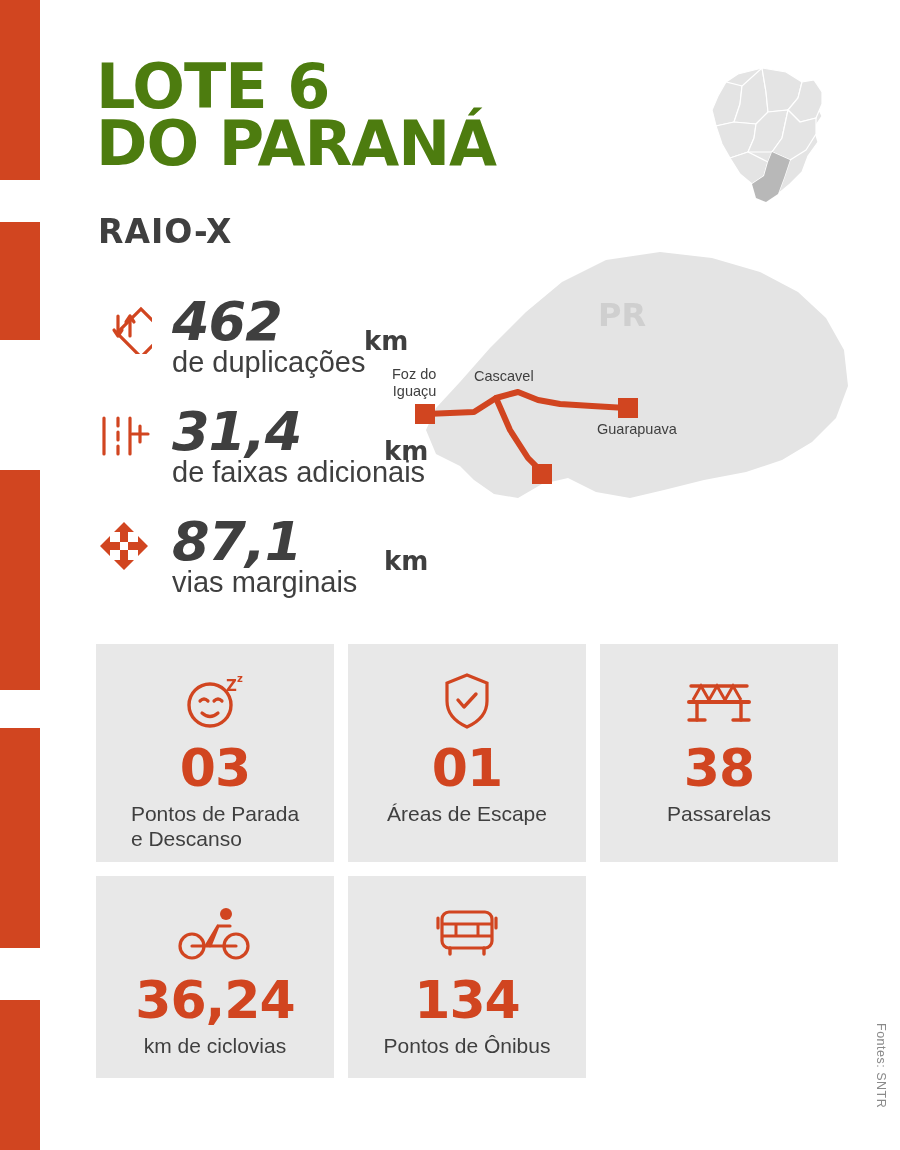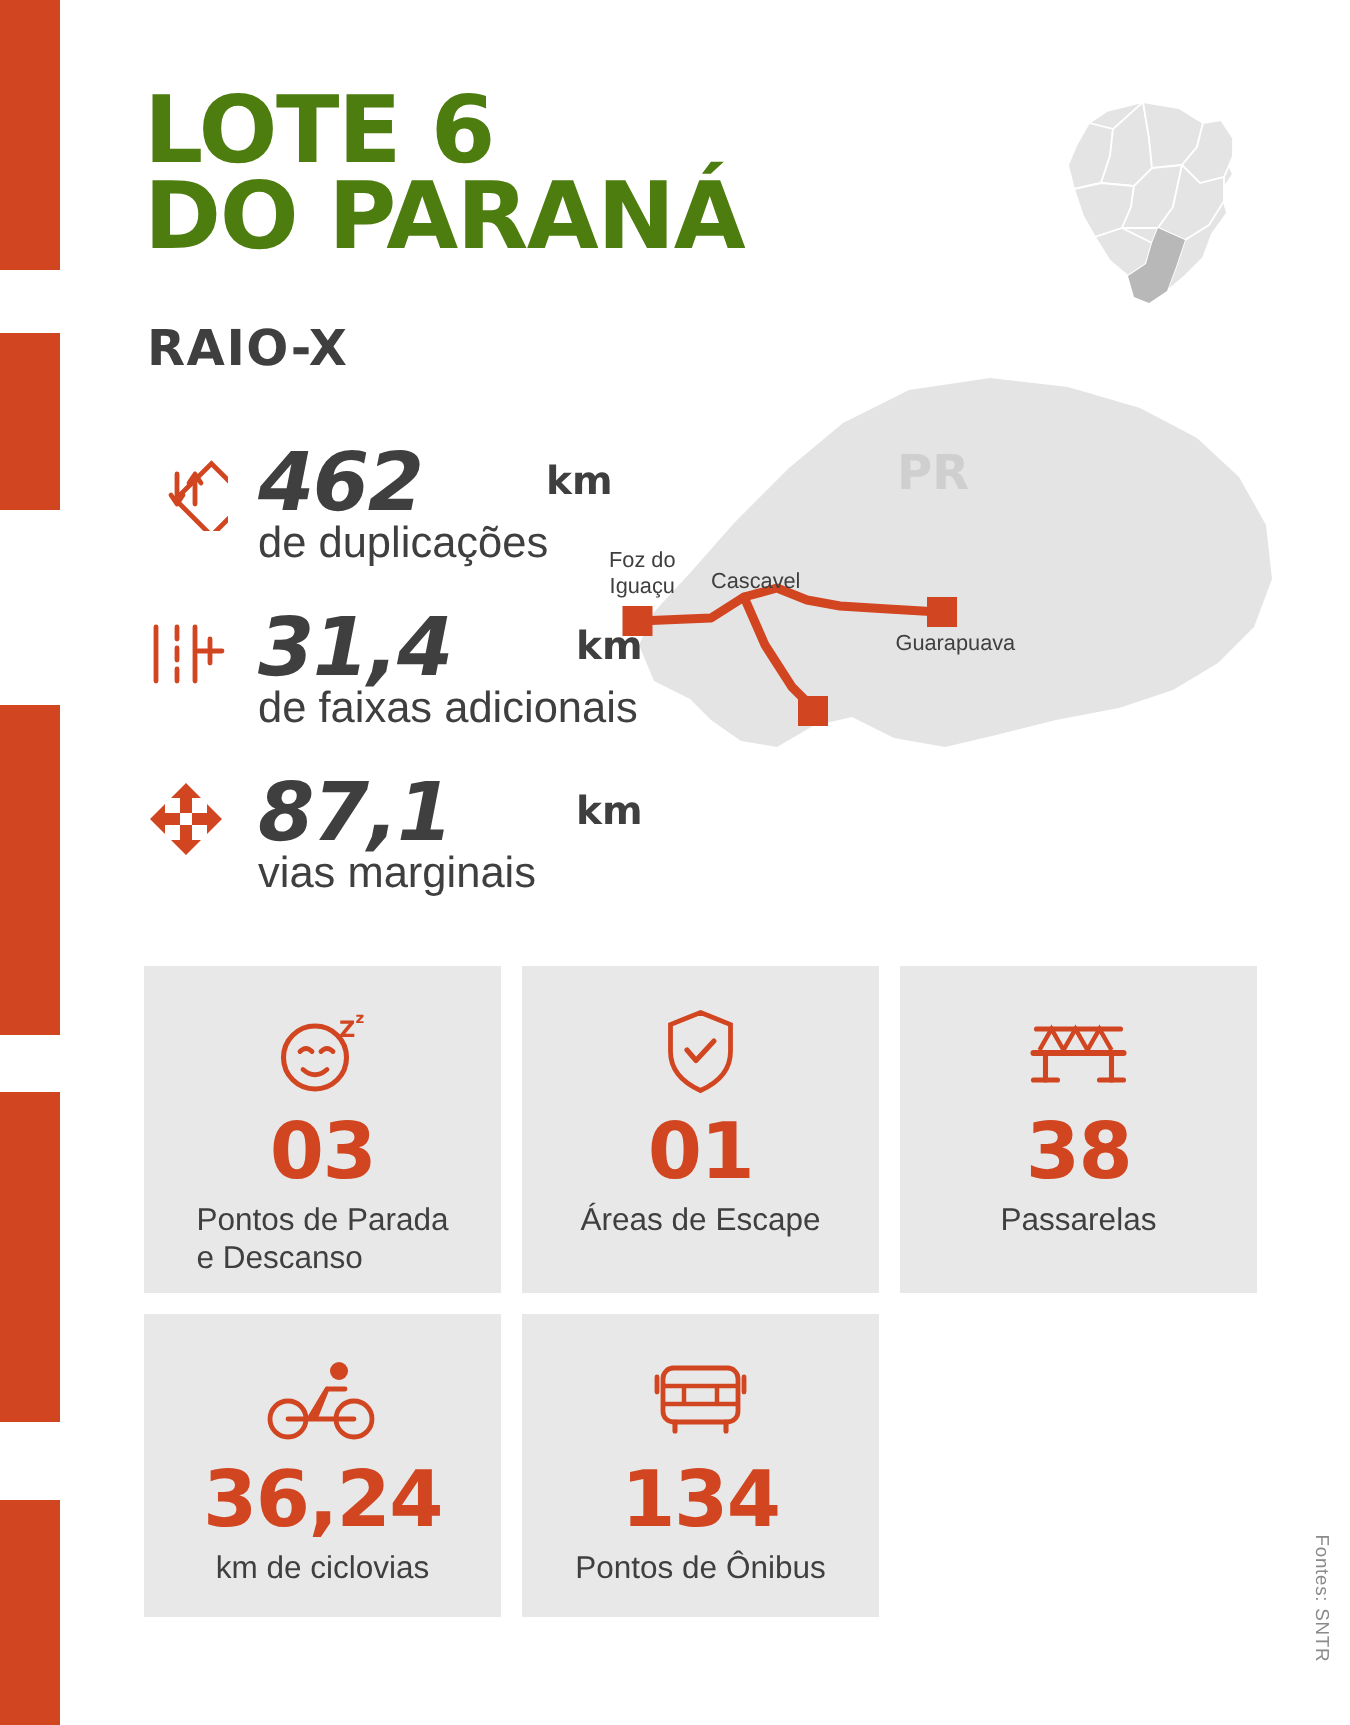--- a/index.html
+++ b/index.html
@@ -45,34 +45,34 @@
   .brazil{position:absolute;left:682px;top:52px;width:180px;height:180px;}
 
   
   .pr-map{position:absolute;left:378px;top:222px;width:500px;height:400px;}
   .pr-label{
     position:absolute;left:598px;top:296px;
     font-size:32px;color:#cfcfcf;font-weight:bold;
     font-family:"DejaVu Sans", sans-serif;
   }
   .city{position:absolute;font-size:14.5px;color:#3f3f3f;line-height:1.15;}
-  .city-foz{left:406px;top:366px;text-align:center;}
-  .city-cascavel{left:474px;top:380px;}
+  .city-foz{left:392px;top:366px;text-align:right;}
+  .city-cascavel{left:474px;top:368px;}
   .city-guarapuava{left:597px;top:421px;}
 
   
   .stat{position:absolute;left:96px;}
   .stat .ico{position:absolute;left:0;top:0;width:56px;height:56px;}
   .stat .num{
     position:absolute;left:76px;top:-8px;
     font-size:54px;font-weight:bold;color:#3f3f3f;
     font-family:"DejaVu Sans", sans-serif;letter-spacing:-1px;font-style:italic;
   }
   .stat .unit{
-    position:absolute;top:8px;
+    position:absolute;top:28px;
     font-size:26px;font-weight:bold;color:#3f3f3f;
     font-family:"DejaVu Sans", sans-serif;
   }
   .stat .desc{
     position:absolute;left:76px;top:48px;
     font-size:29px;color:#3f3f3f;white-space:nowrap;
   }
   .st1{top:298px;}
   .st2{top:408px;}
   .st3{top:518px;}

